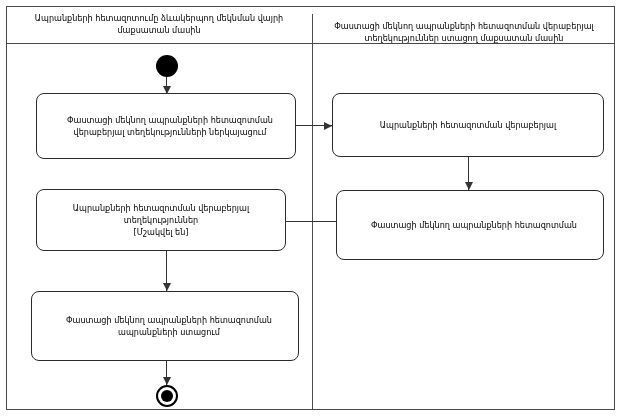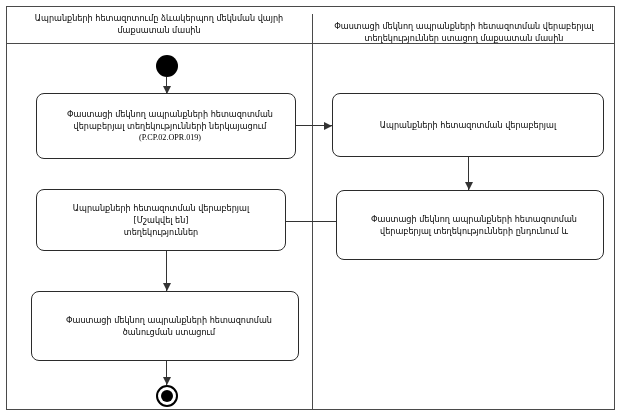--- a/index.html
+++ b/index.html
@@ -171,61 +171,59 @@
 
   <div class="initial-node" style="left:156px; top:55px;"></div>
 
   <div class="edge-line edge-v" style="left:166px; top:77px; height:17px;"></div>
   <div class="arrow-head arrow-down" style="left:163px; top:86px;"></div>
 
   <div class="node action" style="left:36px; top:93px; width:260px; height:66px;">
     <span class="node-text">
       <span class="ln">Փաստացի մեկնող ապրանքների հետազոտման</span>
       <span class="ln">վերաբերյալ տեղեկությունների ներկայացում</span>
-      <span class="node-code">(P.CP.02.OPR.019)</span>
     </span>
   </div>
 
   <div class="edge-line edge-h" style="left:296px; top:125px; width:36px;"></div>
   <div class="arrow-head arrow-right" style="left:324px; top:122px;"></div>
 
   <div class="node object" style="left:332px; top:93px; width:272px; height:64px;">
     <span class="node-text">
       <span class="ln">Ապրանքների հետազոտման վերաբերյալ</span>
     </span>
   </div>
 
   <div class="edge-line edge-v" style="left:468px; top:157px; height:33px;"></div>
   <div class="arrow-head arrow-down" style="left:465px; top:182px;"></div>
 
   <div class="node action" style="left:336px; top:190px; width:268px; height:70px;">
     <span class="node-text">
       <span class="ln">Փաստացի մեկնող ապրանքների հետազոտման</span>
-      <span class="ln">վերաբերյալ տեղեկությունների ընդունում և</span>
     </span>
   </div>
 
   <div class="edge-line edge-h" style="left:286px; top:221px; width:50px;"></div>
   <div class="arrow-head arrow-left" style="left:278px; top:218px;"></div>
 
   <div class="node object" style="left:36px; top:189px; width:250px; height:62px;">
     <span class="node-text">
       <span class="ln">Ապրանքների հետազոտման վերաբերյալ</span>
+      <span class="ln">տեղեկություններ</span>
       <span class="ln">[Մշակվել են]</span>
-      <span class="ln">տեղեկություններ</span>
     </span>
   </div>
 
   <div class="edge-line edge-v" style="left:166px; top:251px; height:40px;"></div>
   <div class="arrow-head arrow-down" style="left:163px; top:283px;"></div>
 
   <div class="node action" style="left:31px; top:291px; width:268px; height:70px;">
     <span class="node-text">
       <span class="ln">Փաստացի մեկնող ապրանքների հետազոտման</span>
-      <span class="ln">ծանուցման ստացում</span>
+      <span class="ln">ապրանքների ստացում</span>
     </span>
   </div>
 
   <div class="edge-line edge-v" style="left:166px; top:361px; height:24px;"></div>
   <div class="arrow-head arrow-down" style="left:163px; top:377px;"></div>
 
   <div class="final-node" style="left:156px; top:385px;"></div>
 
 </div>
 

